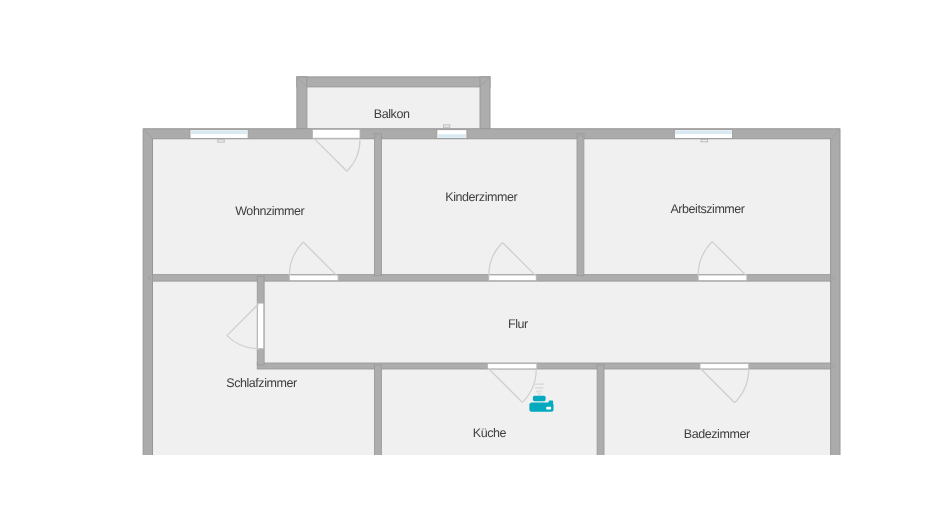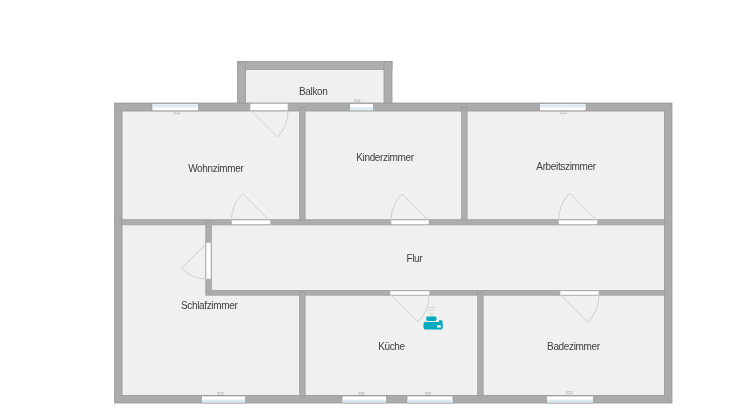--- a/index.html
+++ b/index.html
@@ -1,16 +1,16 @@
 <!DOCTYPE html>
 <html><head>
 <meta charset="utf-8">
 <style>
   html,body{margin:0;padding:0;background:#ffffff;}
-  .stage{position:relative;width:745px;height:420px;overflow:hidden;background:#f0abfc;}
+  .stage{position:relative;width:745px;height:364px;overflow:hidden;background:#f0abfc;}
   svg{display:block;}
   text{font-family:"Liberation Sans",sans-serif;fill:#404040;font-size:10px;letter-spacing:-0.35px;}
 </style>
 </head>
 <body>
 <div class="stage">
 <svg width="745" height="420" viewBox="0 0 745 420">
 
   <rect x="0" y="0" width="745" height="420" fill="#ffffff"></rect>
 

